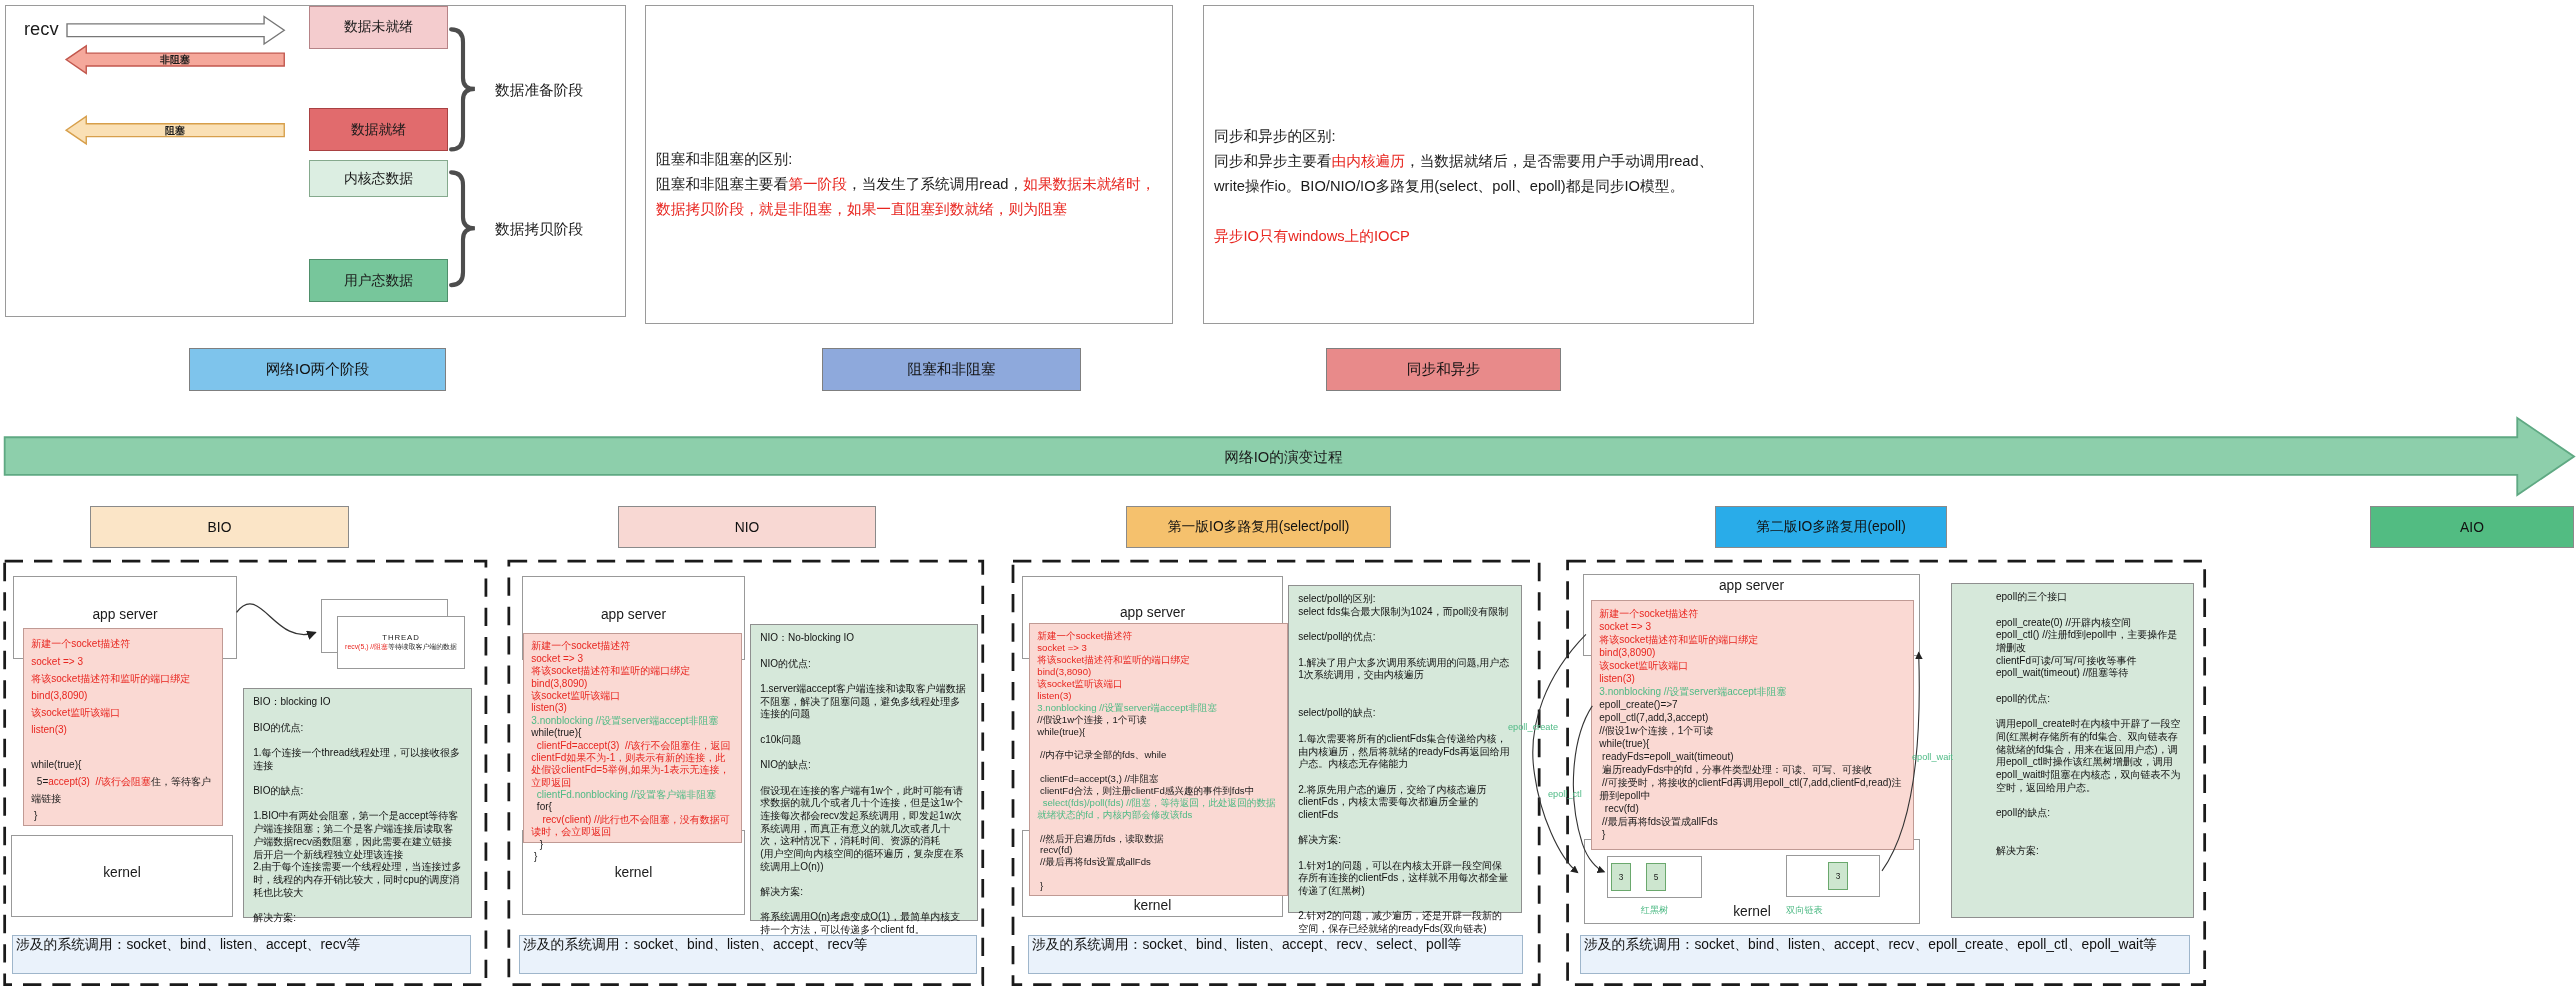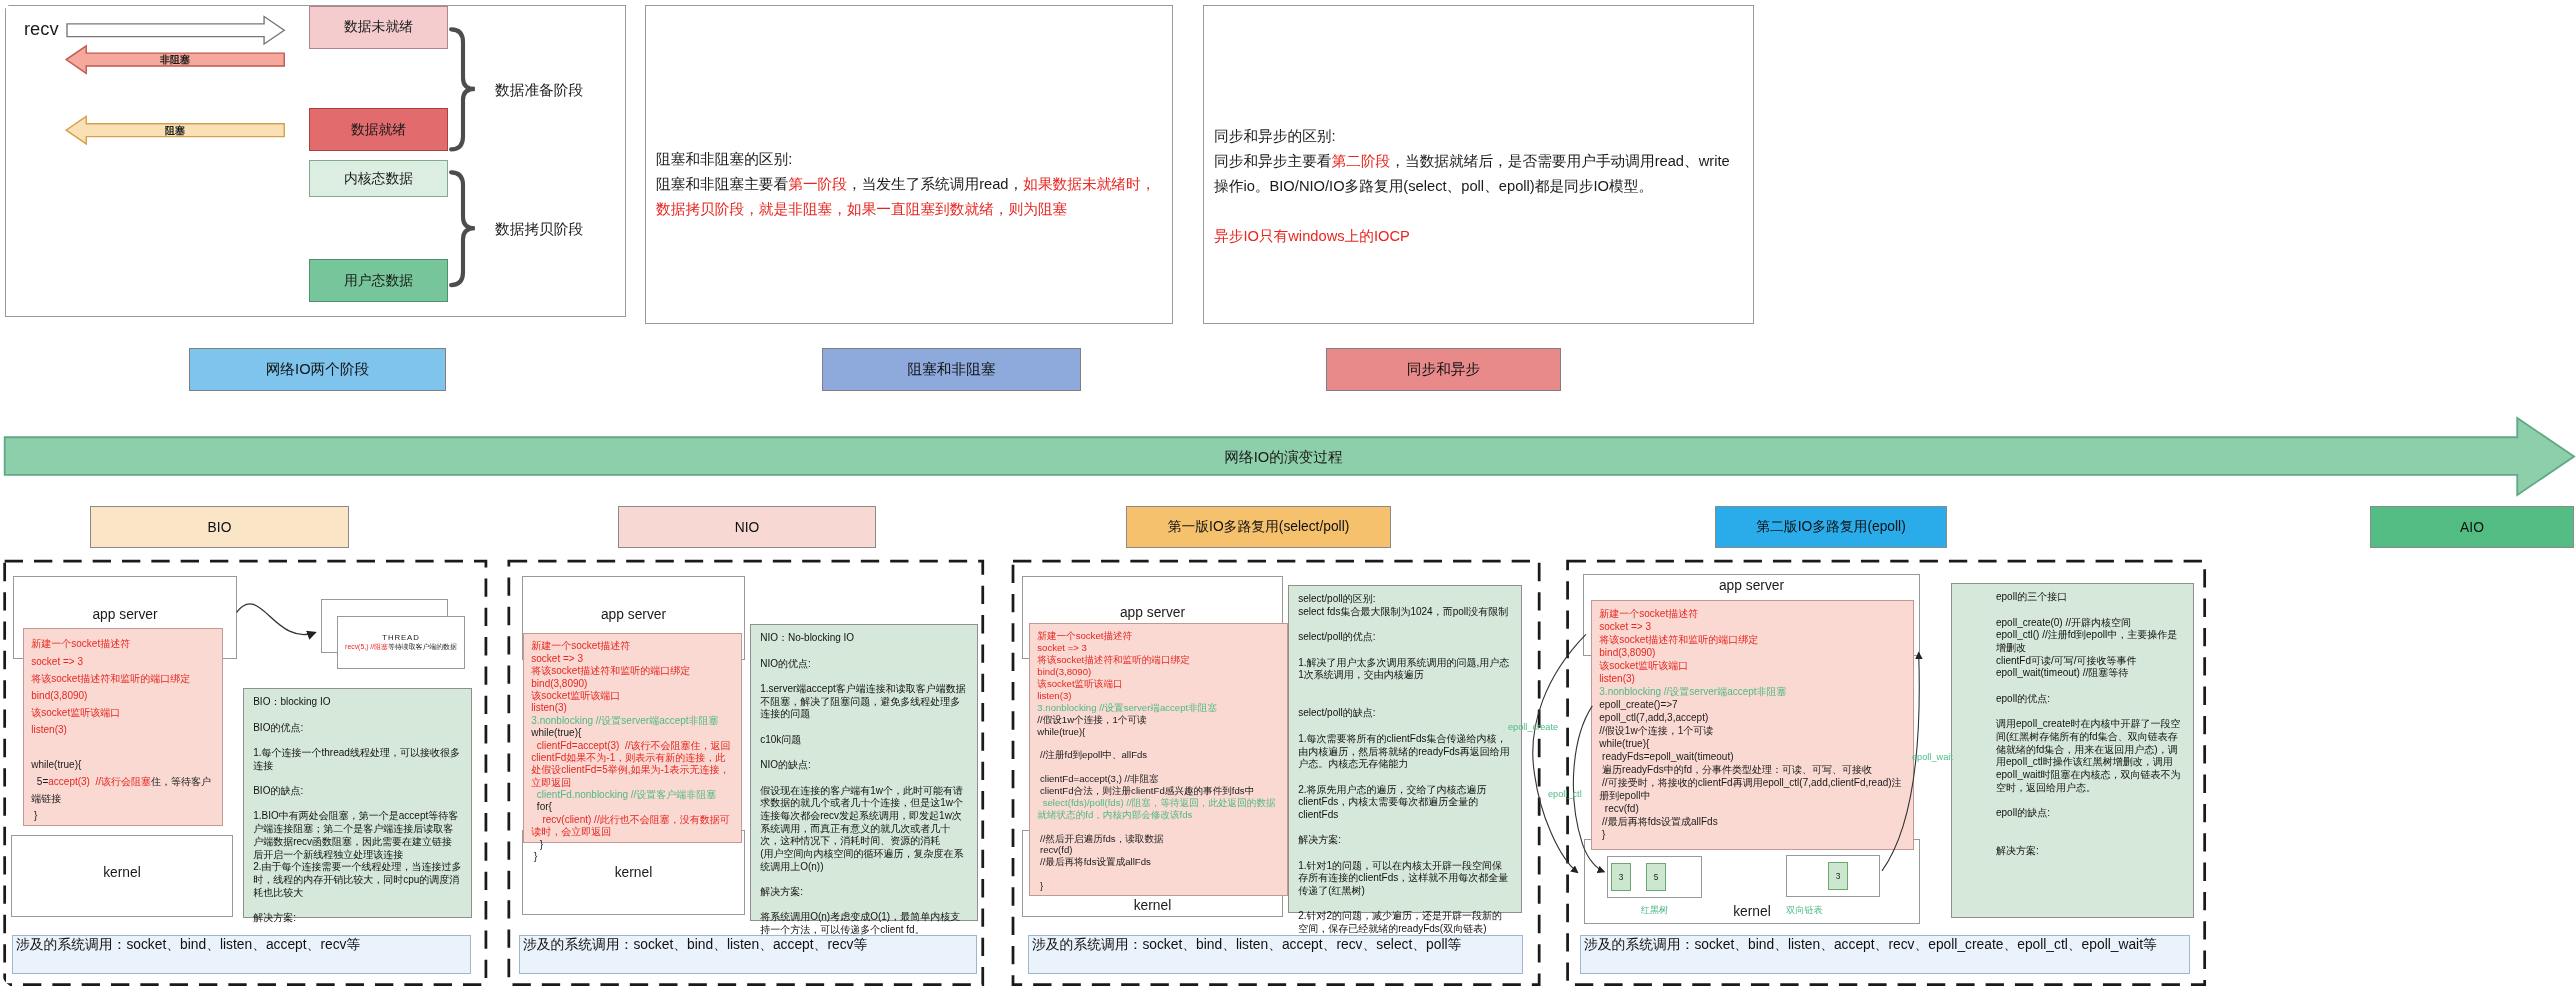--- a/index.html
+++ b/index.html
@@ -1,16 +1,16 @@
 <!DOCTYPE html>
 <html style="font-size:14.7px"><head>
 <meta charset="utf-8">
 <style>
   html,body{margin:0;padding:0;background:#fff;font-family:"Liberation Sans","DejaVu Sans",sans-serif;color:#1a1a1a;}
-  #canvas{position:relative;width:2576px;height:990px;background:#fff;overflow:hidden;border-radius:23px;}
+  #canvas{position:relative;width:2576px;height:990px;background:#fff;overflow:hidden;}
   .box{position:absolute;border:1.4px solid #8f8f8f;background:#fff;box-sizing:border-box;}
   .fillbox{position:absolute;box-sizing:border-box;display:flex;align-items:center;justify-content:center;text-align:center;}
   .lbl{position:absolute;}
   .center{display:flex;align-items:center;justify-content:center;text-align:center;}
   .rich{white-space:pre-wrap;}
   .code{position:absolute;box-sizing:border-box;background:#FAD9D3;border:1.4px solid #C09A94;padding:6.4px 7.3px;font-size:10px;}
   .code-line{white-space:pre-wrap;min-height:1em;}
   .lh-tall .code-line{line-height:1.72;}
   .lh-tight .code-line{line-height:1.24;}
   .lh-med .code-line{line-height:1.30;}
@@ -48,21 +48,21 @@
 
   <div class="lbl" style="left:495px;top:81px;font-size:14.7px;">数据准备阶段</div>
   <div class="lbl" style="left:495px;top:220px;font-size:14.7px;">数据拷贝阶段</div>
 
   <div class="box" style="left:645px;top:4.6px;width:528px;height:319px;border-color:#9a9a9a;"></div>
   <div class="lbl rich" style="left:656px;top:147px;width:506px;font-size:14.7px;line-height:1.7;"><span class="c-k">阻塞和非阻塞的区别:
 </span><span class="c-k">阻塞和非阻塞主要看</span><span class="c-r">第一阶段</span><span class="c-k">，当发生了系统调用read，</span><span class="c-r">如果数据未就绪时，数据拷贝阶段，就是非阻塞，如果一直阻塞到数就绪，则为阻塞</span></div>
 
   <div class="box" style="left:1203px;top:4.6px;width:551px;height:319px;border-color:#9a9a9a;"></div>
   <div class="lbl rich" style="left:1214px;top:124px;width:529px;font-size:14.7px;line-height:1.7;"><span class="c-k">同步和异步的区别:
-</span><span class="c-k">同步和异步主要看</span><span class="c-r">第二阶段</span><span class="c-k">，当数据就绪后，是否需要用户手动调用read、write操作io。BIO/NIO/IO多路复用(select、poll、epoll)都是同步IO模型。
+</span><span class="c-k">同步和异步主要看</span><span class="c-r">由内核遍历</span><span class="c-k">，当数据就绪后，是否需要用户手动调用read、write操作io。BIO/NIO/IO多路复用(select、poll、epoll)都是同步IO模型。
 
 </span><span class="c-r">异步IO只有windows上的IOCP</span></div>
 
   <div class="toplabel" style="left:189px;width:257px;background:#7EC4EC;">
       <span>网络IO两个阶段</span>
     </div>
   <div class="toplabel" style="left:822px;width:259px;background:#8EA9DC;">
       <span>阻塞和非阻塞</span>
     </div>
   <div class="toplabel" style="left:1326px;width:235px;background:#E88A8A;">
@@ -173,21 +173,21 @@
       <div class="code-line"><span class="c-r">新建一个socket描述符</span></div>
       <div class="code-line"><span class="c-r">socket =&gt; 3</span></div>
       <div class="code-line"><span class="c-r">将该socket描述符和监听的端口绑定</span></div>
       <div class="code-line"><span class="c-r">bind(3,8090)</span></div>
       <div class="code-line"><span class="c-r">该socket监听该端口</span></div>
       <div class="code-line"><span class="c-r">listen(3)</span></div>
       <div class="code-line"><span class="c-g">3.nonblocking //设置server端accept非阻塞</span></div>
       <div class="code-line"><span class="c-k">//假设1w个连接，1个可读</span></div>
       <div class="code-line"><span class="c-k">while(true){</span></div>
       <div class="code-line">&nbsp;</div>
-      <div class="code-line"><span class="c-k"> //注册fd到epoll中、allFds</span></div>
+      <div class="code-line"><span class="c-k"> //内存中记录全部的fds、while</span></div>
       <div class="code-line">&nbsp;</div>
       <div class="code-line"><span class="c-k"> clientFd=accept(3,) //非阻塞</span></div>
       <div class="code-line"><span class="c-k"> clientFd合法，则注册clientFd感兴趣的事件到fds中</span></div>
       <div class="code-line"><span class="c-k">  </span><span class="c-g">select(fds)/poll(fds) //阻塞，等待返回，此处返回的数据就绪状态的fd，内核内部会修改该fds</span></div>
       <div class="code-line">&nbsp;</div>
       <div class="code-line"><span class="c-k"> //然后开启遍历fds，读取数据</span></div>
       <div class="code-line"><span class="c-k"> recv(fd)</span></div>
       <div class="code-line"><span class="c-k"> //最后再将fds设置成allFds</span></div>
       <div class="code-line">&nbsp;</div>
       <div class="code-line"><span class="c-k"> }</span></div>

